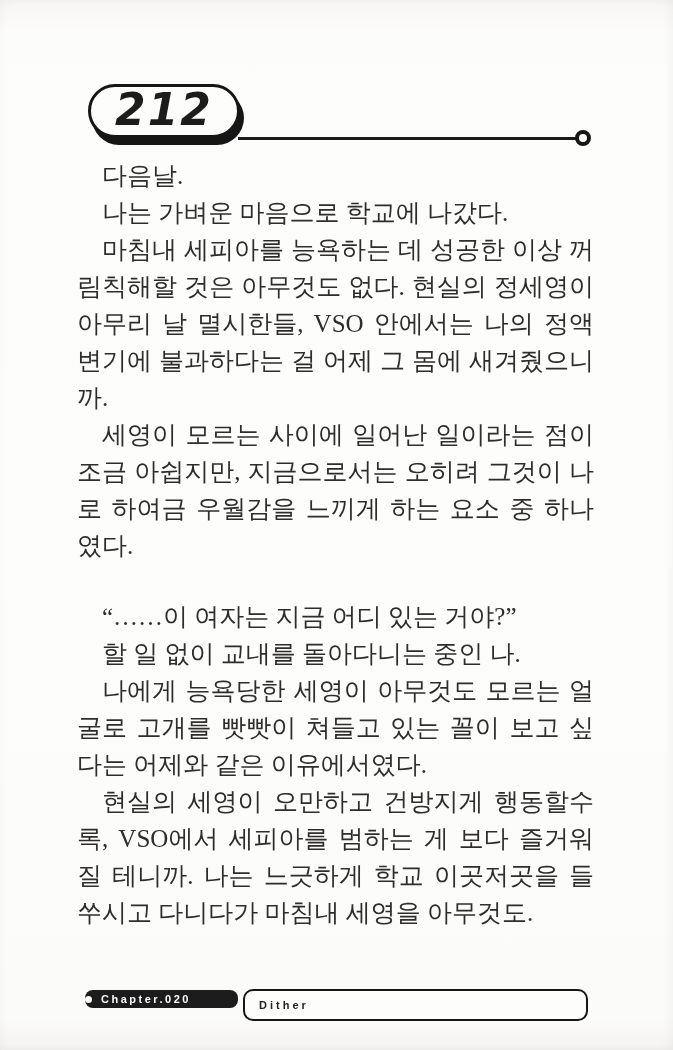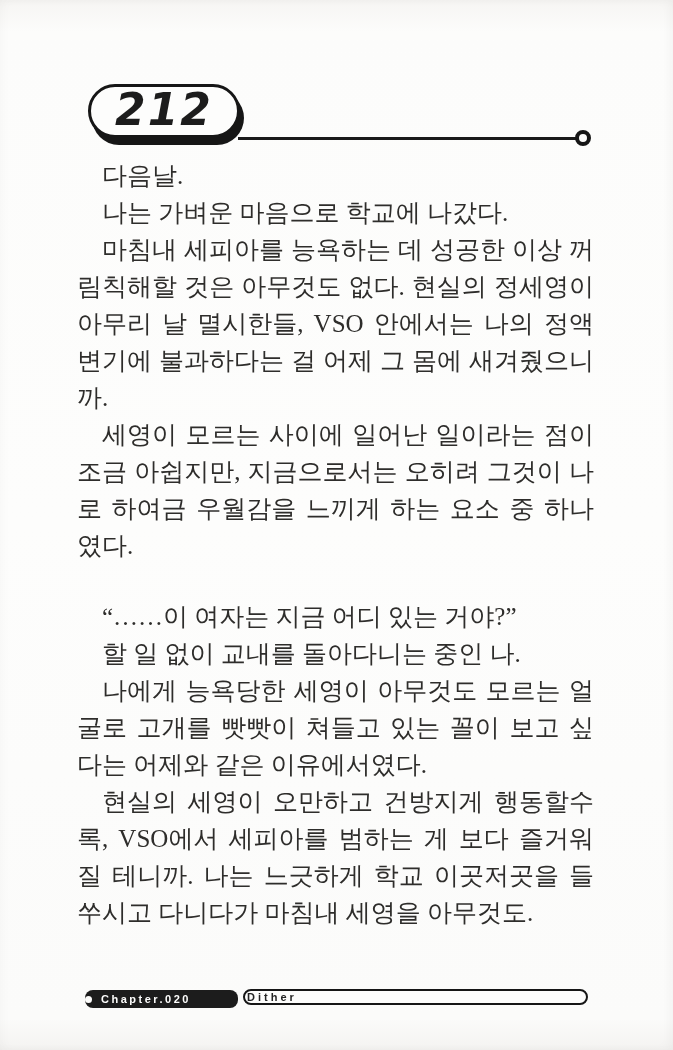--- a/index.html
+++ b/index.html
@@ -121,28 +121,28 @@
     font-size: 11px;
     letter-spacing: 2.5px;
     white-space: nowrap;
     transform: translateY(-0.5px);
   }
   .series-pill {
     position: absolute;
     left: 243px;
     top: 989px;
     width: 345px;
-    height: 16px;
+    height: 32px;
     background: #fdfdfc;
     border: 2px solid #161616;
     border-radius: 10px;
     display: flex;
     align-items: center;
     box-sizing: border-box;
-    padding-left: 2px;
+    padding-left: 14px;
   }
   .series-pill .series-label {
     color: #242424;
     font-family: "Liberation Sans", "DejaVu Sans", sans-serif;
     font-weight: 700;
     font-size: 11px;
     letter-spacing: 3px;
     white-space: nowrap;
     transform: translateY(-0.5px);
   }

